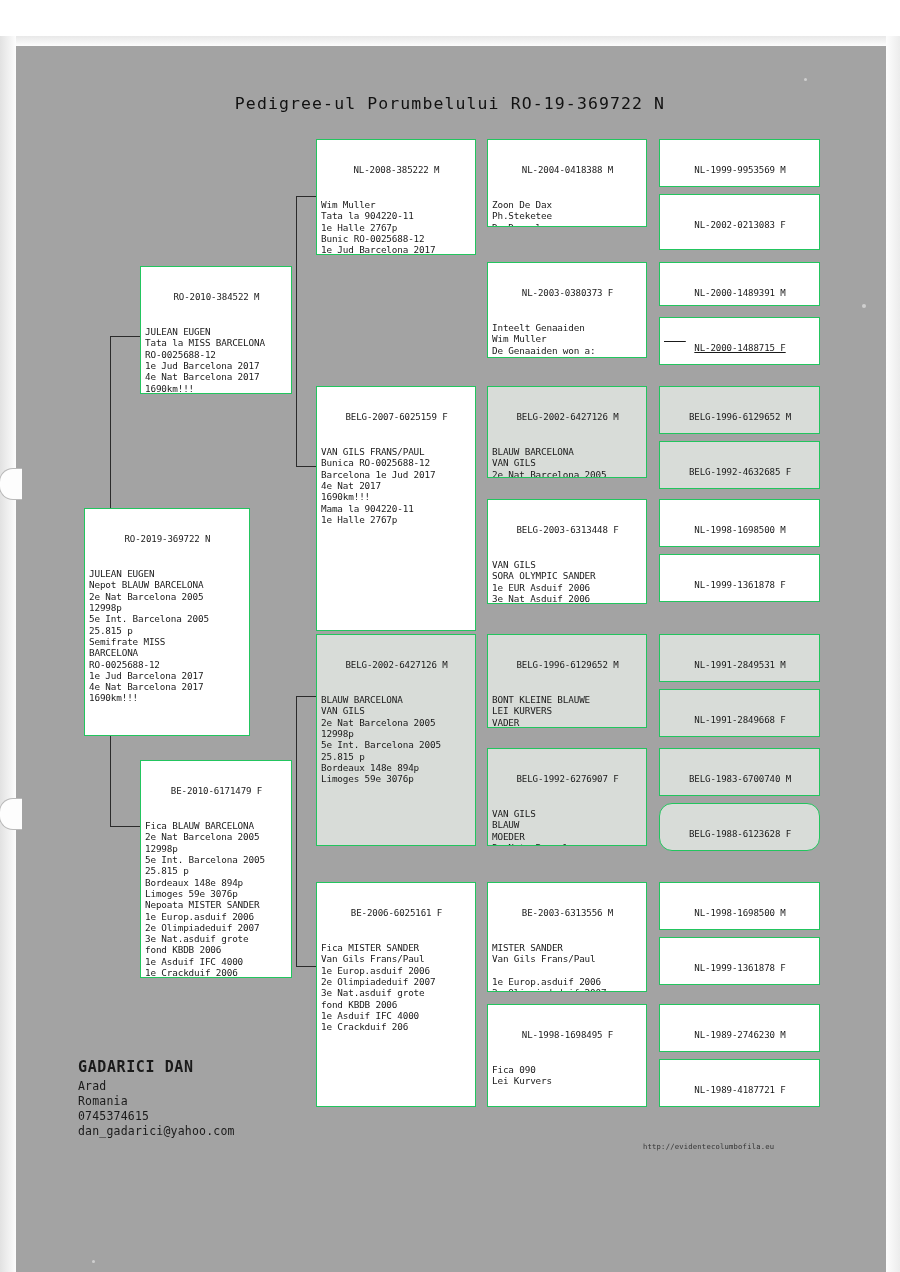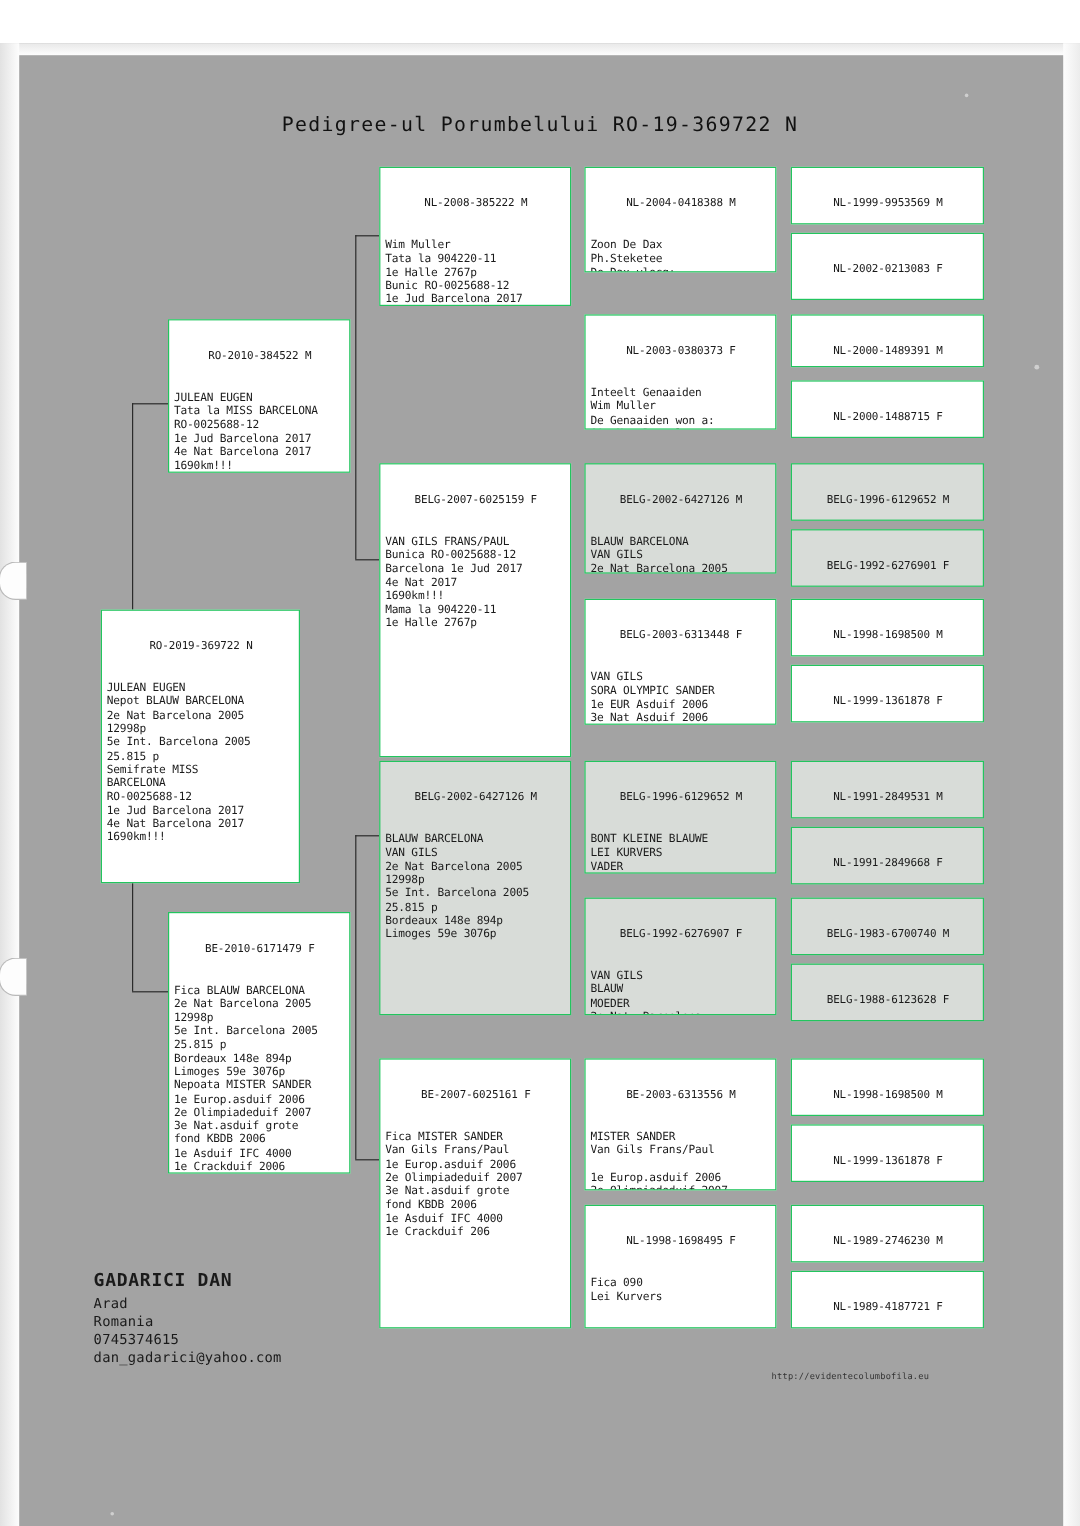--- a/index.html
+++ b/index.html
@@ -225,21 +225,21 @@
     <span class="body">BLAUW BARCELONA
 VAN GILS
 2e Nat Barcelona 2005
 12998p
 5e Int. Barcelona 2005
 25.815 p
 Bordeaux 148e 894p
 Limoges 59e 3076p</span>
   </div>
   <div class="box" style="left:316px; top:846px; width:160px; height:225px;">
-    <span class="hdr">BE-2007-6025161 F</span>
+    <span class="hdr">BE-2006-6025161 F</span>
     <span class="body">Fica MISTER SANDER
 Van Gils Frans/Paul
 1e Europ.asduif 2006
 2e Olimpiadeduif 2007
 3e Nat.asduif grote
 fond KBDB 2006
 1e Asduif IFC 4000
 1e Crackduif 206</span>
   </div>
 
@@ -316,30 +316,30 @@
     
   </div>
   <div class="box" style="left:659px; top:158px; width:161px; height:56px;">
     <span class="hdr">NL-2002-0213083 F</span>
     
   </div>
   <div class="box" style="left:659px; top:226px; width:161px; height:44px;">
     <span class="hdr">NL-2000-1489391 M</span>
     
   </div>
-  <div class="box" style="left:659px; top:281px; width:161px; height:48px;">
+  <div class="box" style="left:659px; top:281px; width:161px; height:48px;text-decoration:underline;">
     <span class="hdr">NL-2000-1488715 F</span>
     
   </div>
   <div class="box shaded" style="left:659px; top:350px; width:161px; height:48px;">
     <span class="hdr">BELG-1996-6129652 M</span>
     
   </div>
   <div class="box shaded" style="left:659px; top:405px; width:161px; height:48px;">
-    <span class="hdr">BELG-1992-6276901 F</span>
+    <span class="hdr">BELG-1992-4632685 F</span>
     
   </div>
   <div class="box" style="left:659px; top:463px; width:161px; height:48px;">
     <span class="hdr">NL-1998-1698500 M</span>
     
   </div>
   <div class="box" style="left:659px; top:518px; width:161px; height:48px;">
     <span class="hdr">NL-1999-1361878 F</span>
     
   </div>
@@ -348,21 +348,21 @@
     
   </div>
   <div class="box shaded" style="left:659px; top:653px; width:161px; height:48px;">
     <span class="hdr">NL-1991-2849668 F</span>
     
   </div>
   <div class="box shaded" style="left:659px; top:712px; width:161px; height:48px;">
     <span class="hdr">BELG-1983-6700740 M</span>
     
   </div>
-  <div class="box shaded" style="left:659px; top:767px; width:161px; height:48px;">
+  <div class="box shaded" style="left:659px; top:767px; width:161px; height:48px;border-radius:13px;">
     <span class="hdr">BELG-1988-6123628 F</span>
     
   </div>
   <div class="box" style="left:659px; top:846px; width:161px; height:48px;">
     <span class="hdr">NL-1998-1698500 M</span>
     
   </div>
   <div class="box" style="left:659px; top:901px; width:161px; height:48px;">
     <span class="hdr">NL-1999-1361878 F</span>
     

